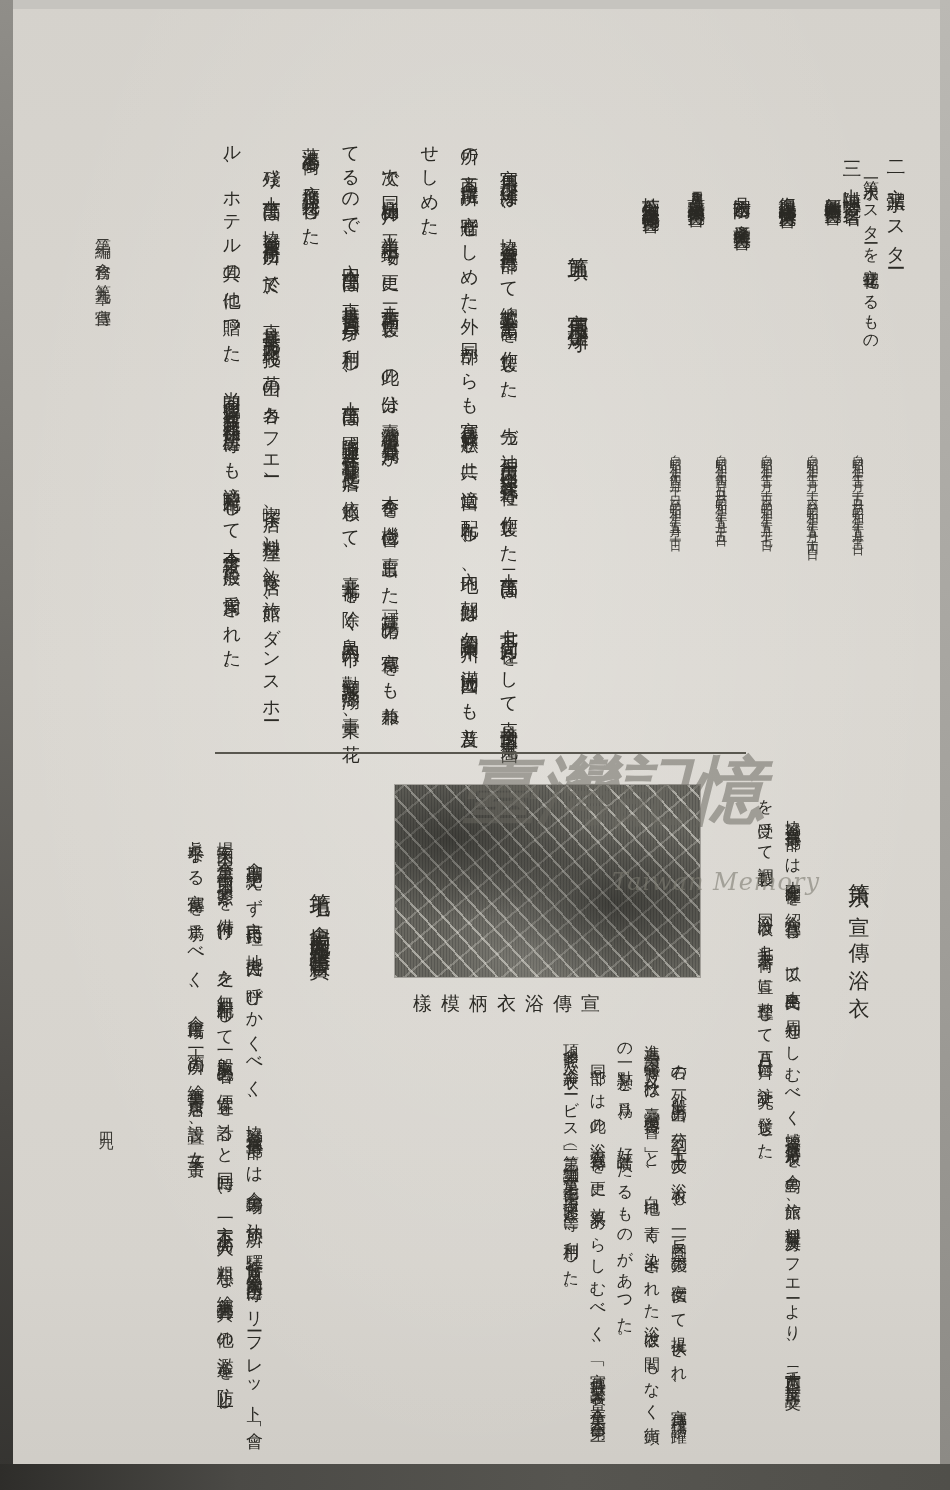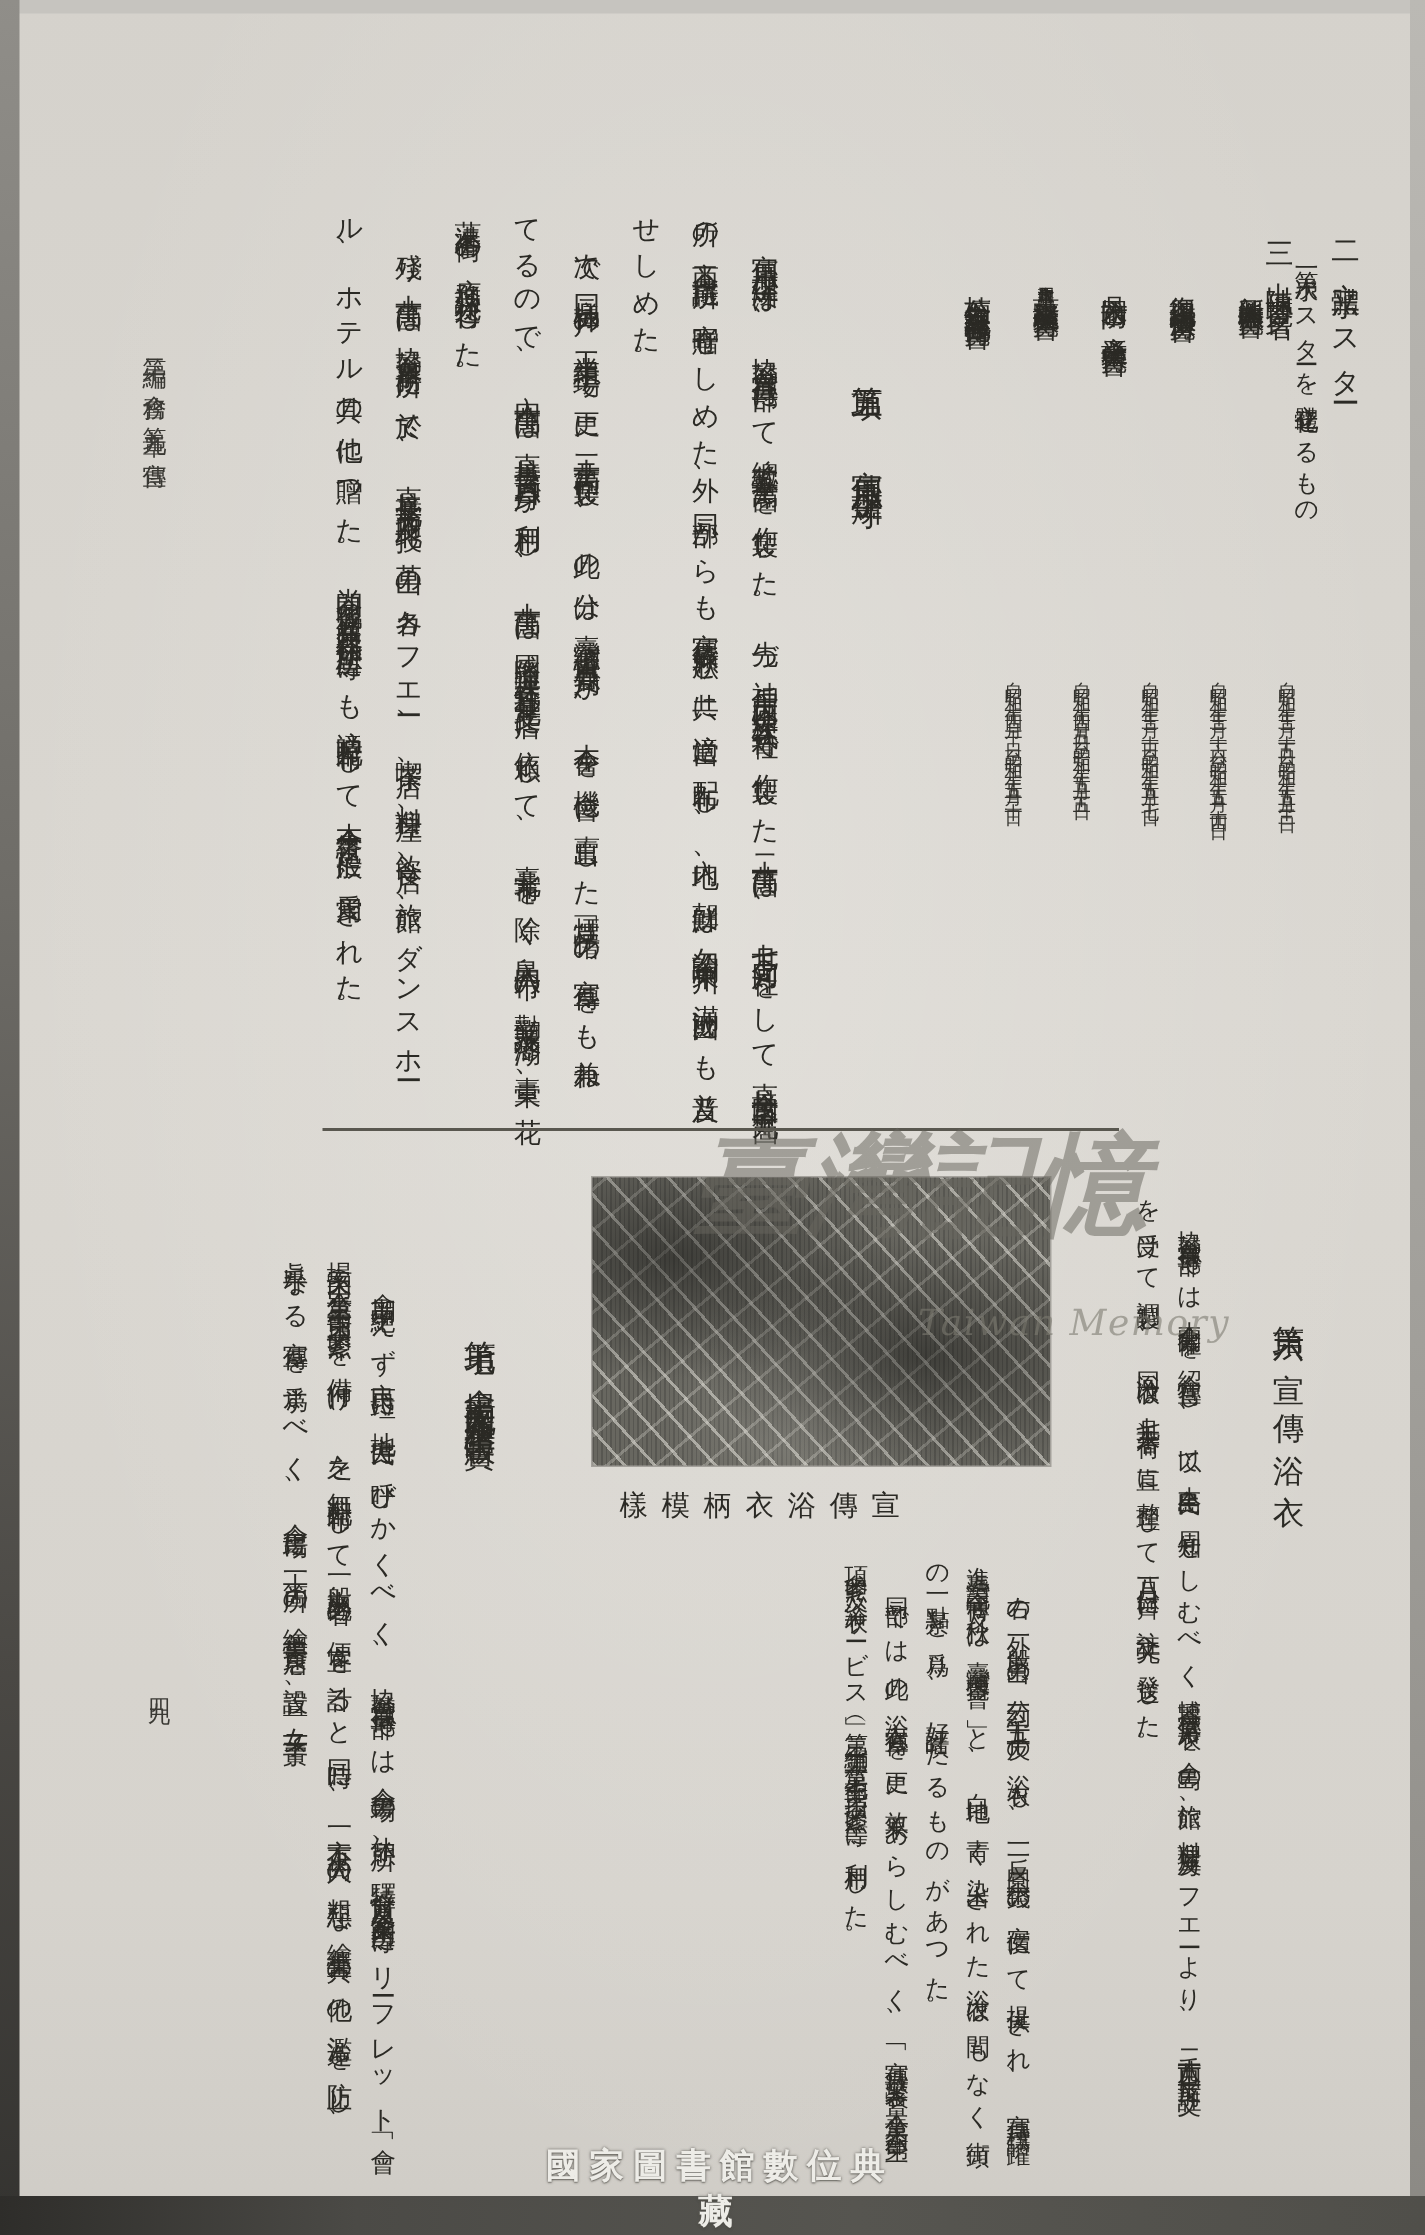--- a/index.html
+++ b/index.html
@@ -142,19 +142,18 @@
     <p>同部では此の浴衣宣傳を更に效果あらしむべく、「宣傳歌發表會」（本章第六節第三項參照）及「浴衣サービス」（第三編第二章第七節第二項參照）等に利用した。</p>
   </div>
 
   <div class="v h-sec" style="left:306px;top:876px;">第七項　會場案內配布及繪葉書販賣</div>
   <div class="body-left">
     <p>會期中絕えず市民竝に地方民に呼びかくべく、協賛會宣傳部では全會場の休憩所、驛待合所及各案內所等にリーフレット「會場案內」（本章第二節第三項參照）を備付け、之を無料配布して一般來觀者の便宜を計ると同時に、一方不正商人の粗惡な繪葉書其の他の濫造を防止し、眞乎なる宣傳を爲すべく、全會場に十一箇所の繪葉書賣店を設置、女子賣子</p>
   </div>
 
   <div class="v page-num" style="left:96px;top:1120px;">四九</div>
 
-  <div class="wm-footer">國家圖書館數位典藏</div>
 
   <div class="edge-top"></div>
   <div class="edge-right"></div>
   <div class="edge-left"></div>
   <div class="edge-bottom"></div>
 </div>
 
 </body></html>

